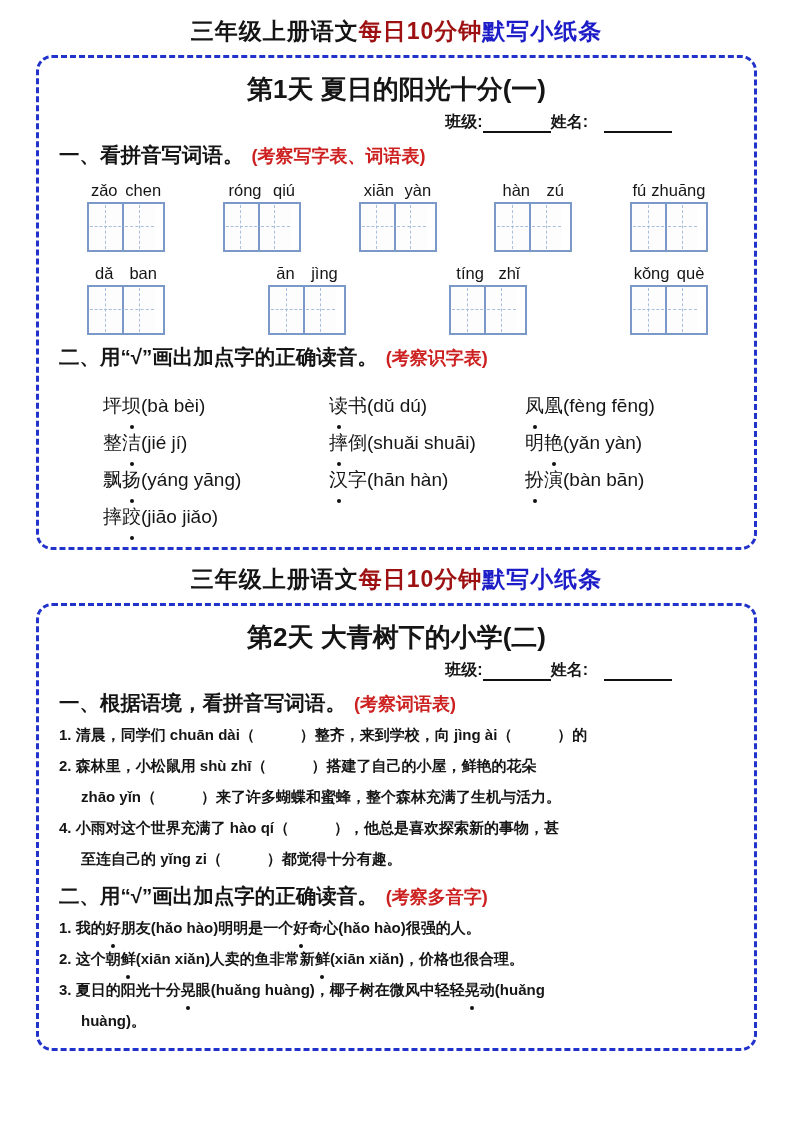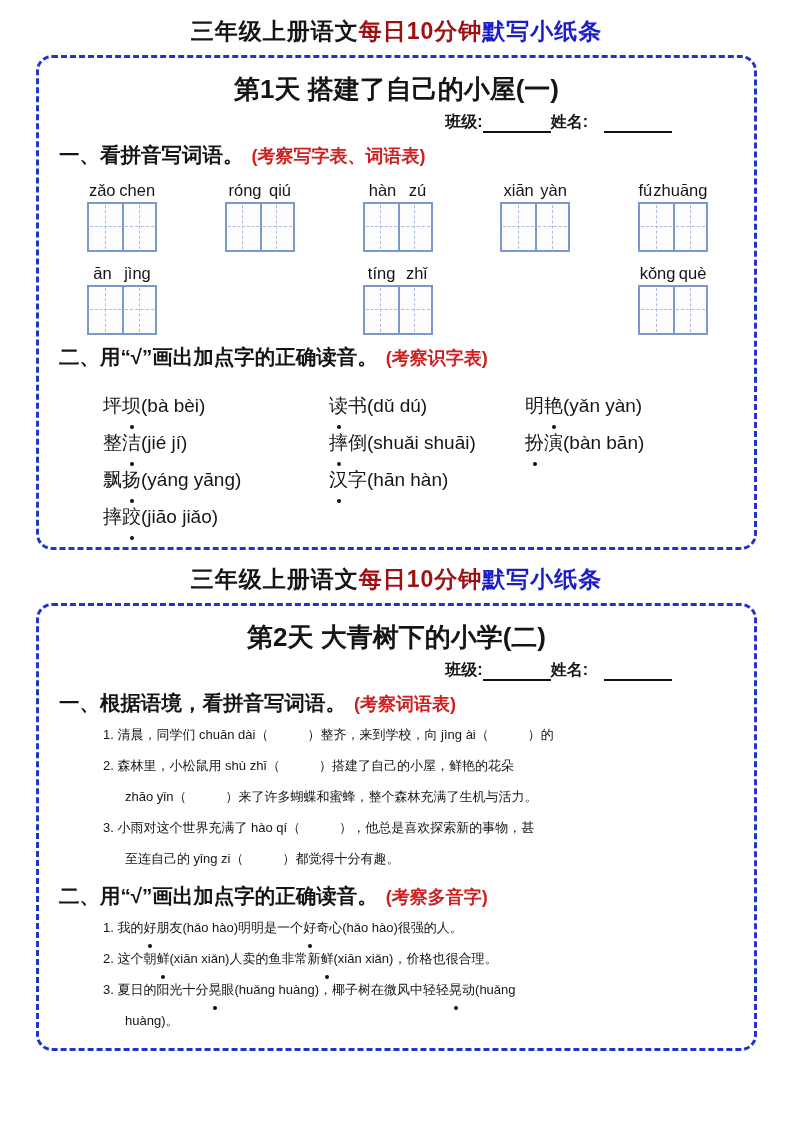--- a/index.html
+++ b/index.html
@@ -47,21 +47,21 @@
   .blank.gap { margin-left:16px; }
 
   .qhead { font-size:20.5px; font-weight:700; margin:8px 0 2px 0; white-space:nowrap; }
   .qnote { color:#cd2020; font-size:18px; font-weight:700; margin-left:8px; }
 
   .prow {
     display:flex; justify-content:space-between;
     padding:0 26px 0 28px;
     margin:12px 0 2px 0;
   }
-  .pgroup { width:70px; }
+  .pgroup { width:78px; }
   .plabels {
     display:flex; justify-content:space-around;
     font-size:16.5px; font-weight:500;
     margin-bottom:2px; white-space:nowrap;
   }
   .pcells { display:flex; border:2px solid #7a99c9; }
   .cell { width:33px; height:46px; position:relative; background:#fdfdfe; }
   .cell + .cell { border-left:2px solid #7a99c9; }
   .cell::before {
     content:""; position:absolute; left:1px; right:1px; top:50%; margin-top:-1px;
@@ -79,31 +79,31 @@
   .optcol3 { flex:1; }
   .opt { font-size:19px; line-height:37px; white-space:nowrap; }
 
   .dotted { position:relative; display:inline-block; }
   .dotted::after {
     content:""; position:absolute; left:50%; bottom:-5px;
     width:4px; height:4px; margin-left:-2px; border-radius:50%;
     background:#111;
   }
 
-  .para { margin-left:44px; font-size:13px; line-height:31px; }
+  .para { font-size:15px; line-height:31px;font-weight:bold; }
   .line { white-space:nowrap; }
   .line.cont { margin-left:22px; }
 </style>
 </head>
 <body>
 
 <div class="main-title"><span class="t-black">三年级上册语文</span><span class="t-red">每日10分钟</span><span class="t-blue">默写小纸条</span></div>
 
 <div class="card">
-  <div class="day-title">第1天 搭建了自己的小屋(一)</div>
+  <div class="day-title">第1天 夏日的阳光十分(一)</div>
 
   <div class="cnrow">
     <span>班级:</span>
       <span class="blank"></span>
       <span>姓名:</span>
       <span class="blank gap"></span>
   </div>
 
   <div class="qhead"><span>一、看拼音写词语。</span><span class="qnote">(考察写字表、词语表)</span></div>
 
@@ -123,51 +123,61 @@
           <span>róng</span>
           <span>qiú</span>
         </div>
       <div class="pcells">
           <div class="cell"></div>
           <div class="cell"></div>
         </div>
     </div>
     <div class="pgroup">
       <div class="plabels">
+          <span>xiān</span>
+          <span>yàn</span>
+        </div>
+      <div class="pcells">
+          <div class="cell"></div>
+          <div class="cell"></div>
+        </div>
+    </div>
+    <div class="pgroup">
+      <div class="plabels">
           <span>hàn</span>
           <span>zú</span>
         </div>
       <div class="pcells">
           <div class="cell"></div>
           <div class="cell"></div>
         </div>
     </div>
     <div class="pgroup">
       <div class="plabels">
-          <span>xiān</span>
-          <span>yàn</span>
-        </div>
-      <div class="pcells">
-          <div class="cell"></div>
-          <div class="cell"></div>
-        </div>
-    </div>
-    <div class="pgroup">
-      <div class="plabels">
           <span>fú</span>
           <span>zhuāng</span>
         </div>
       <div class="pcells">
           <div class="cell"></div>
           <div class="cell"></div>
         </div>
     </div>
   </div>
 
   <div class="prow">
+    <div class="pgroup">
+      <div class="plabels">
+          <span>dǎ</span>
+          <span>ban</span>
+        </div>
+      <div class="pcells">
+          <div class="cell"></div>
+          <div class="cell"></div>
+        </div>
+    </div>
     <div class="pgroup">
       <div class="plabels">
           <span>ān</span>
           <span>jìng</span>
         </div>
       <div class="pcells">
           <div class="cell"></div>
           <div class="cell"></div>
         </div>
     </div>
@@ -201,20 +211,21 @@
       <div class="opt"><span>整</span><span class="dotted">洁</span><span></span><span>(jié jí)</span></div>
       <div class="opt"><span>飘</span><span class="dotted">扬</span><span></span><span>(yáng yāng)</span></div>
       <div class="opt"><span>摔</span><span class="dotted">跤</span><span></span><span>(jiāo jiǎo)</span></div>
     </div>
     <div class="optcol optcol2">
       <div class="opt"><span></span><span class="dotted">读</span><span>书</span><span>(dǔ dú)</span></div>
       <div class="opt"><span></span><span class="dotted">摔</span><span>倒</span><span>(shuǎi shuāi)</span></div>
       <div class="opt"><span></span><span class="dotted">汉</span><span>字</span><span>(hān hàn)</span></div>
     </div>
     <div class="optcol optcol3">
+      <div class="opt"><span></span><span class="dotted">凤</span><span>凰</span><span>(fèng fēng)</span></div>
       <div class="opt"><span>明</span><span class="dotted">艳</span><span></span><span>(yǎn yàn)</span></div>
       <div class="opt"><span></span><span class="dotted">扮</span><span>演</span><span>(bàn bān)</span></div>
     </div>
   </div>
 </div>
 
 <div class="main-title" style="margin-top:14px;"><span class="t-black">三年级上册语文</span><span class="t-red">每日10分钟</span><span class="t-blue">默写小纸条</span></div>
 
 <div class="card">
   <div class="day-title">第2天 大青树下的小学(二)</div>
@@ -225,21 +236,21 @@
       <span>姓名:</span>
       <span class="blank gap"></span>
   </div>
 
   <div class="qhead"><span>一、根据语境，看拼音写词语。</span><span class="qnote">(考察词语表)</span></div>
 
   <div class="para">
     <div class="line">1. 清晨，同学们 chuān dài（　　　）整齐，来到学校，向 jìng ài（　　　）的</div>
     <div class="line">2. 森林里，小松鼠用 shù zhī（　　　）搭建了自己的小屋，鲜艳的花朵</div>
     <div class="line cont">zhāo yǐn（　　　）来了许多蝴蝶和蜜蜂，整个森林充满了生机与活力。</div>
-    <div class="line">3. 小雨对这个世界充满了 hào qí（　　　），他总是喜欢探索新的事物，甚</div>
+    <div class="line">4. 小雨对这个世界充满了 hào qí（　　　），他总是喜欢探索新的事物，甚</div>
     <div class="line cont">至连自己的 yǐng zi（　　　）都觉得十分有趣。</div>
   </div>
 
   <div class="qhead"><span>二、用“√”画出加点字的正确读音。</span><span class="qnote">(考察多音字)</span></div>
 
   <div class="para">
     <div class="line"><span>1. 我的</span><span class="dotted">好</span><span>朋友(hǎo hào)明明是一个</span><span class="dotted">好</span><span>奇心(hǎo hào)很强的人。</span></div>
     <div class="line"><span>2. 这个朝</span><span class="dotted">鲜</span><span>(xiān xiǎn)人卖的鱼非常新</span><span class="dotted">鲜</span><span>(xiān xiǎn)，价格也很合理。</span></div>
     <div class="line"><span>3. 夏日的阳光十分</span><span class="dotted">晃</span><span>眼(huǎng huàng)，椰子树在微风中轻轻</span><span class="dotted">晃</span><span>动(huǎng</span></div>
     <div class="line cont"><span>huàng)。</span></div>

